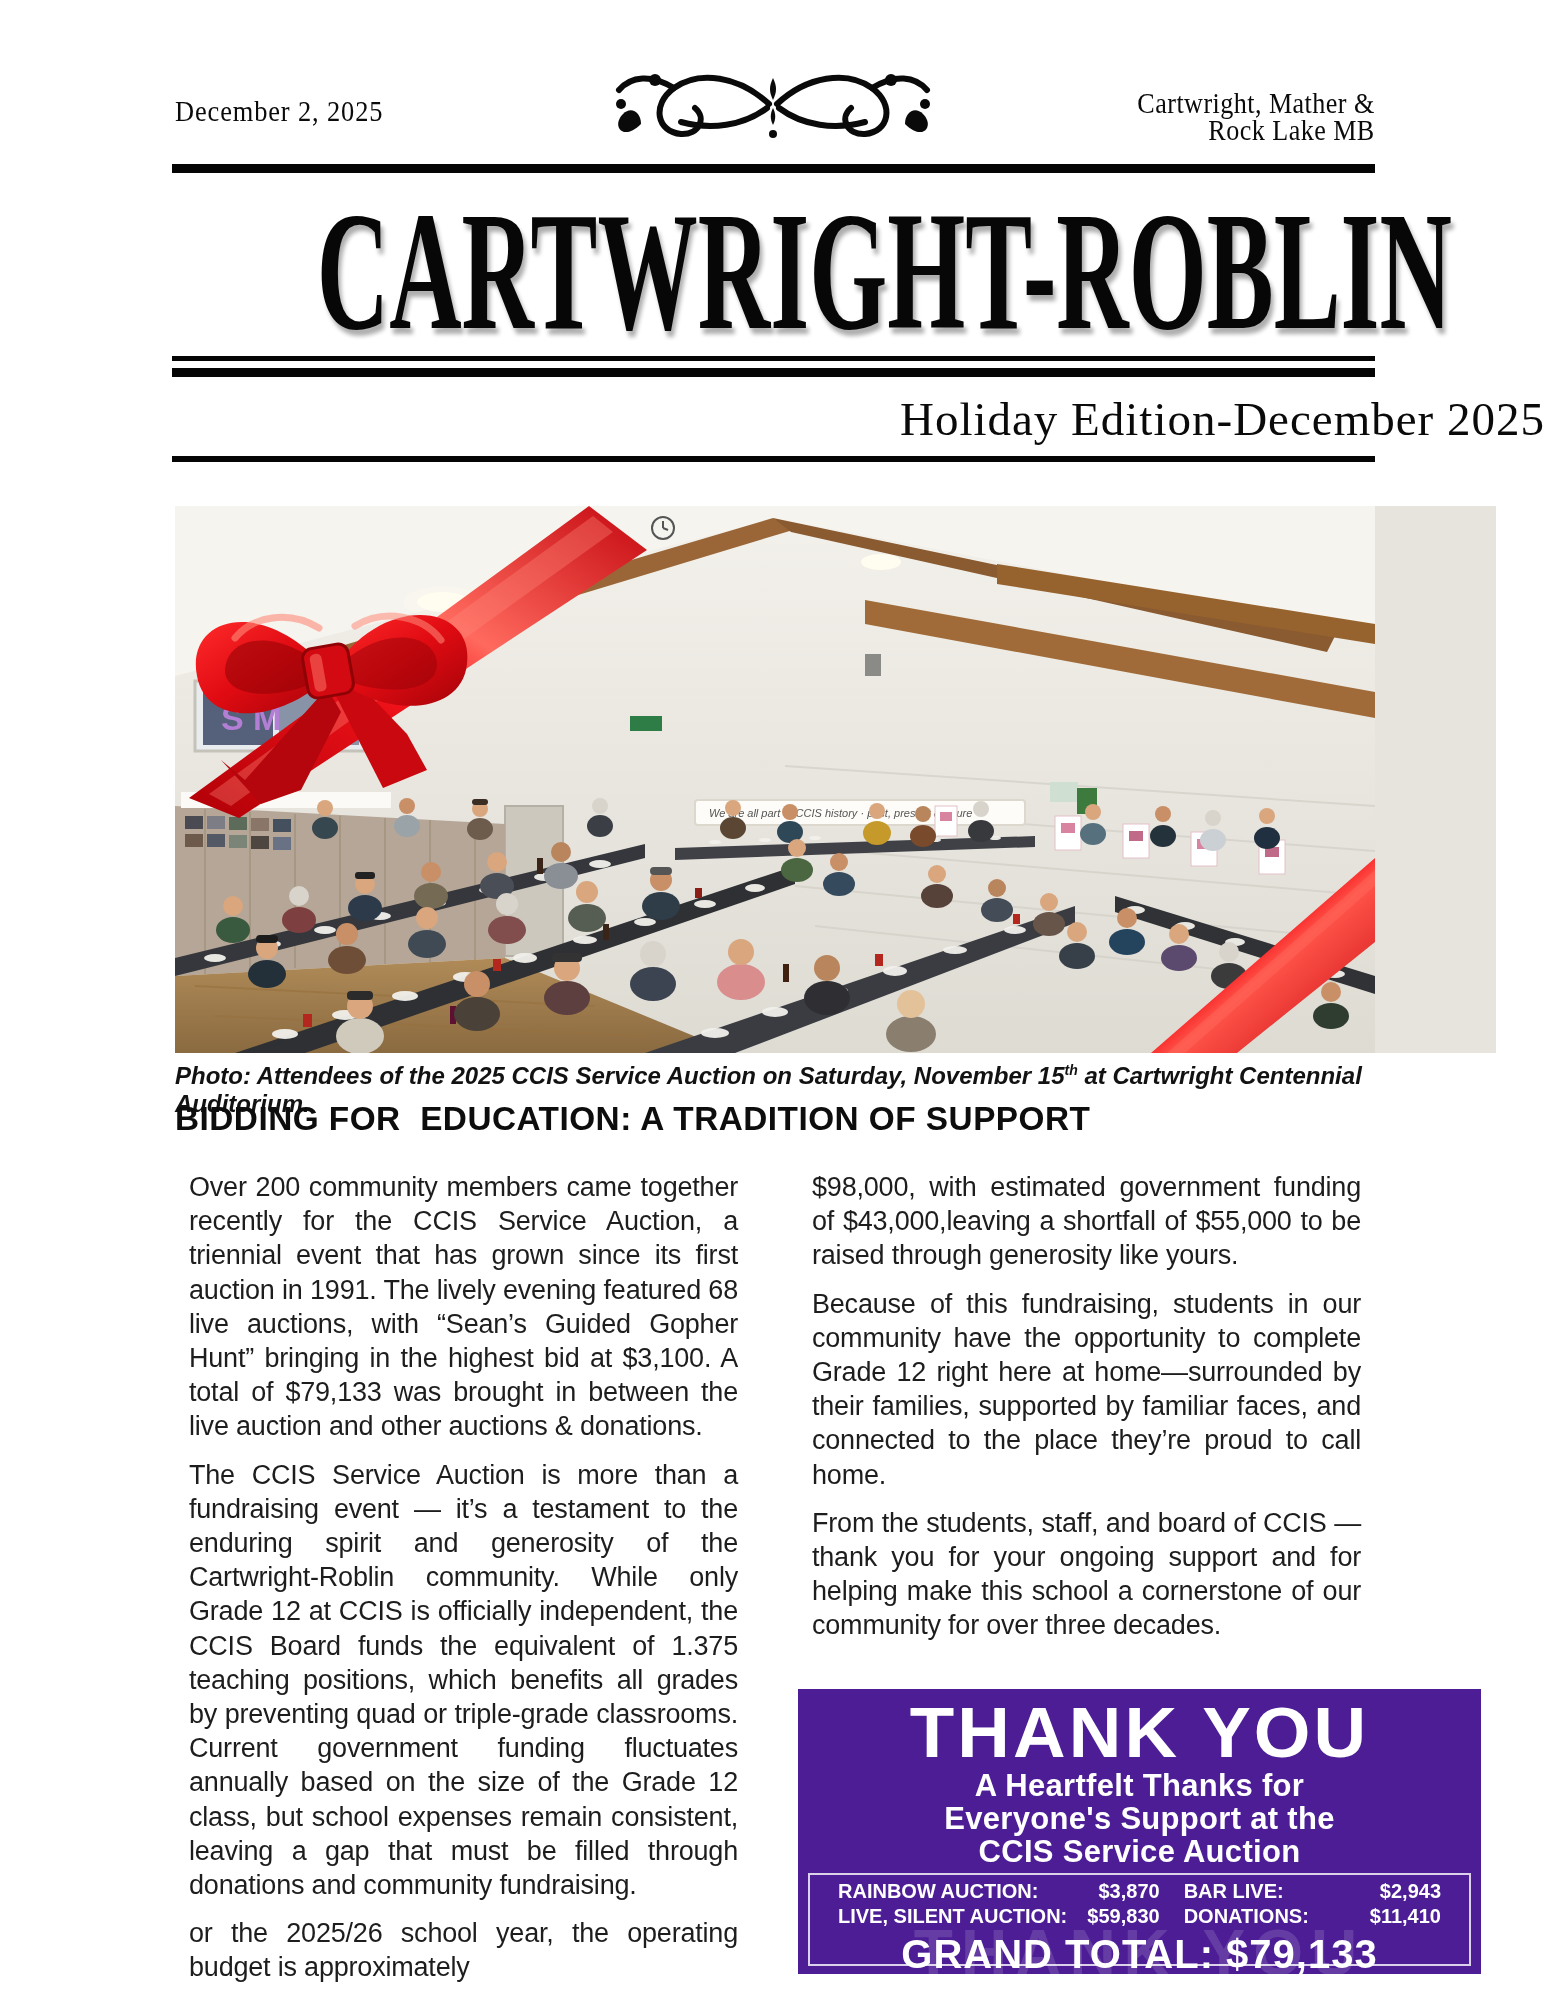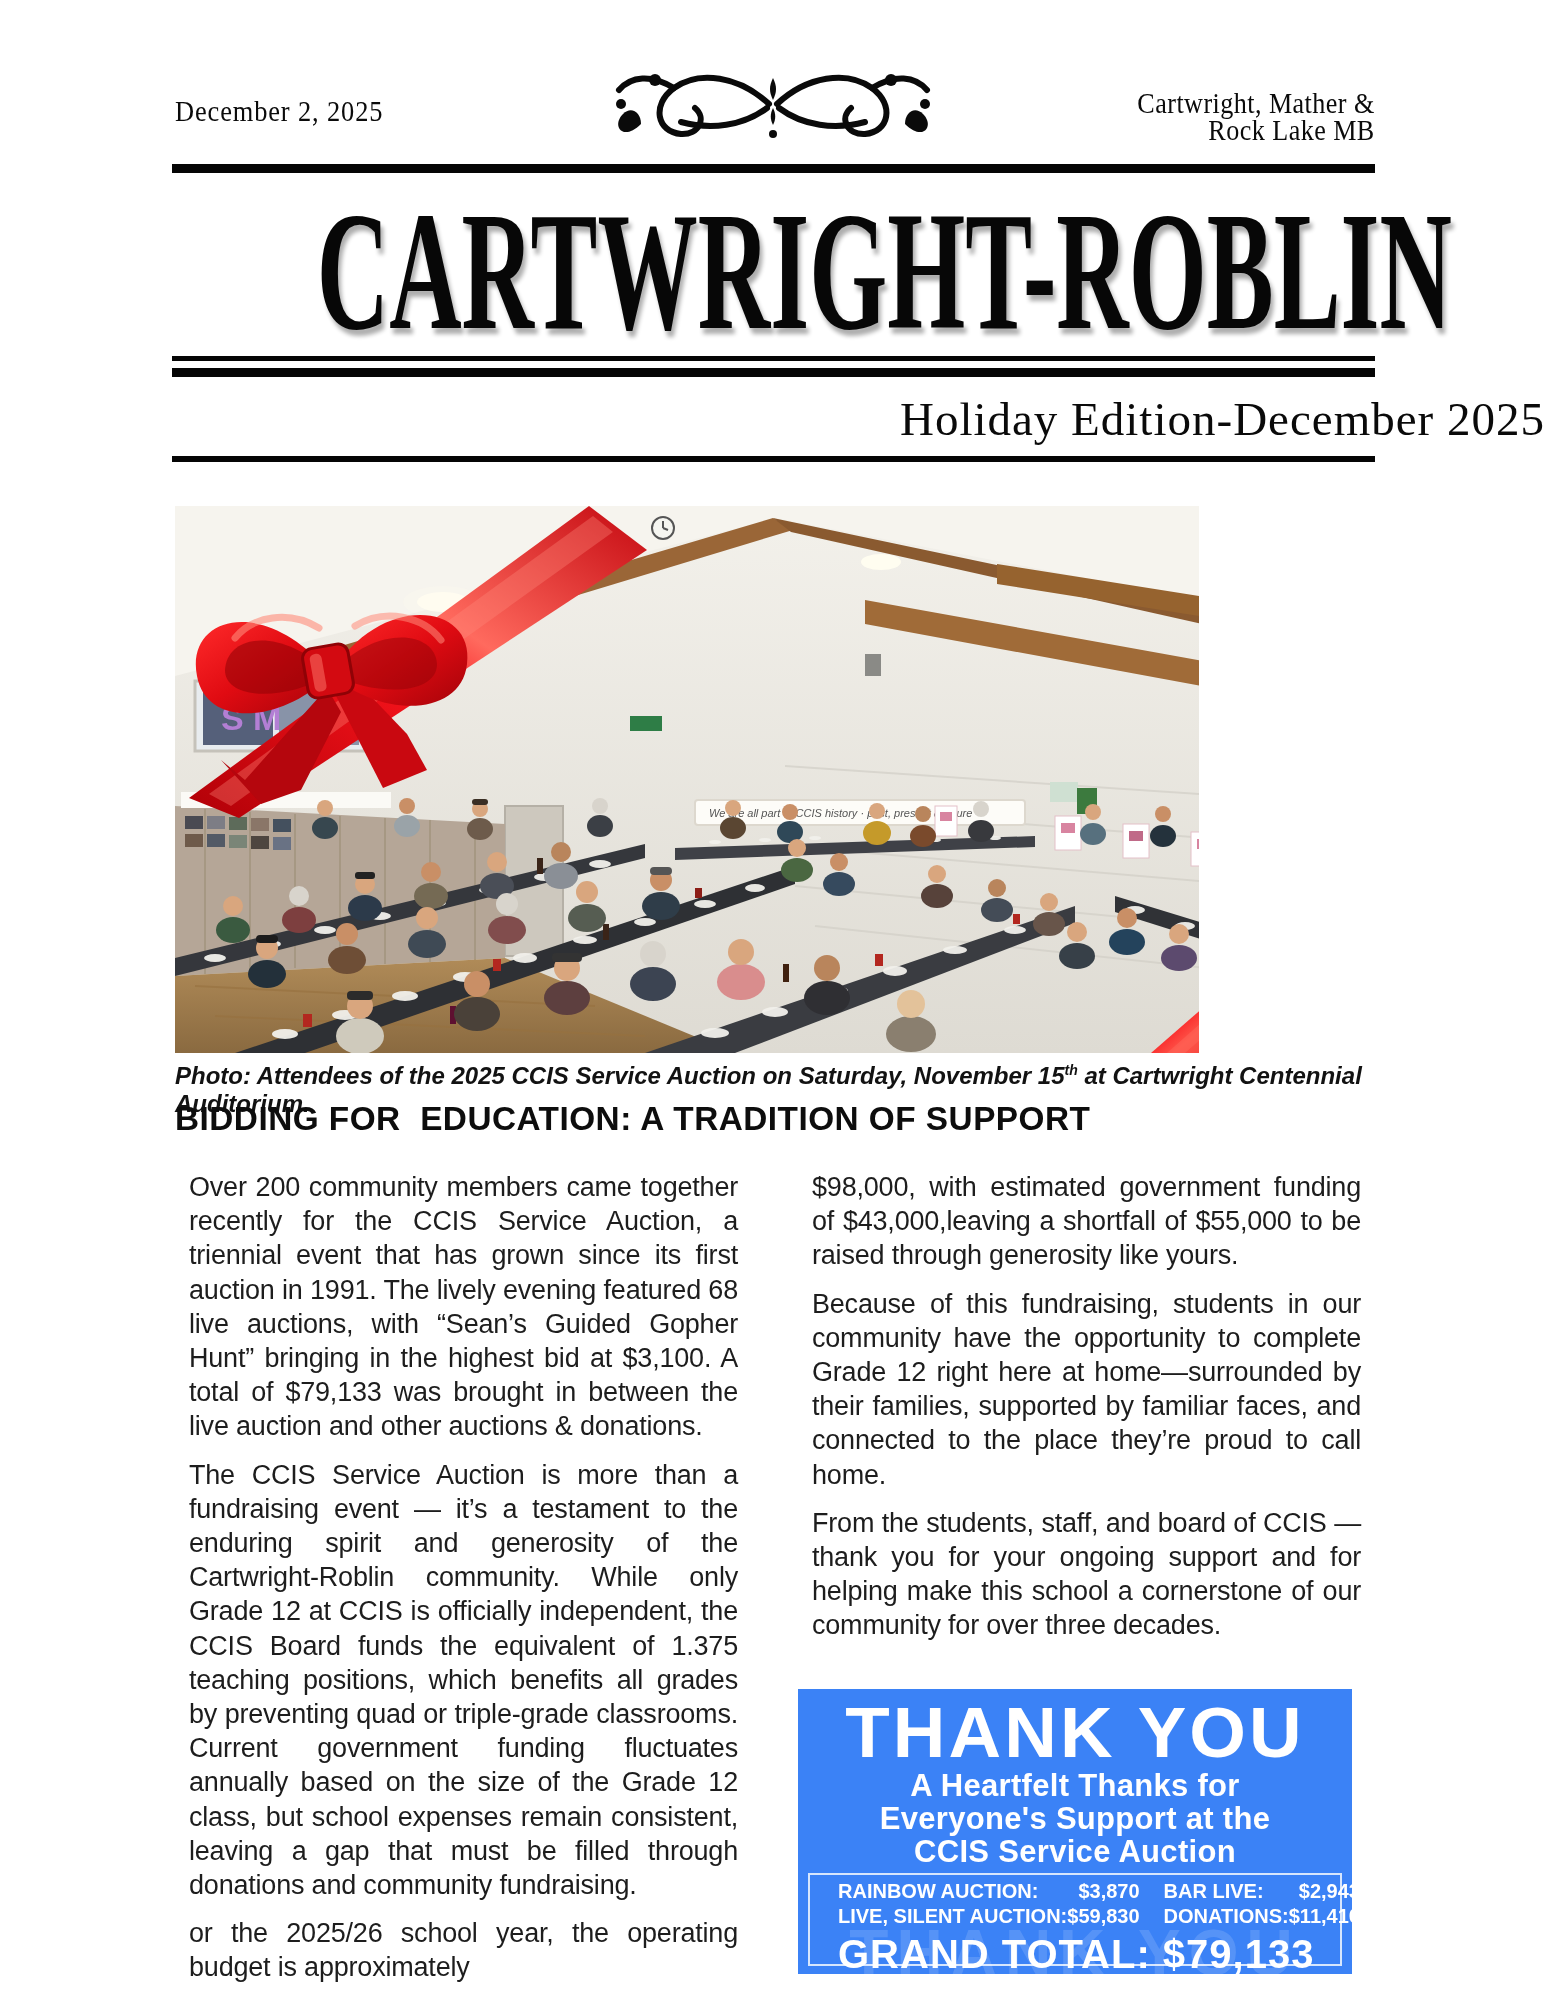--- a/index.html
+++ b/index.html
@@ -23,40 +23,40 @@
 
   
   .masthead{position:absolute;top:186px;left:0;width:1545px;text-align:center;
             font-family:"Liberation Serif",serif;font-weight:bold;font-size:170px;line-height:1;
             transform:scaleX(.59);transform-origin:center;white-space:nowrap;color:#070707;
             text-shadow:5px 6px 6px rgba(0,0,0,.32);}
   .edition{position:absolute;top:392px;left:0;width:1545px;text-align:right;
             font-family:"Liberation Serif",serif;font-size:47px;letter-spacing:1px;color:#0a0a0a;}
 
   
-  .photo-wrap{position:absolute;left:175px;top:506px;width:1024px;height:547px;overflow:hidden;
+  .photo-wrap{position:absolute;left:175px;top:506px;width:1321px;height:547px;overflow:hidden;
               background:#e7e4dd;}
   .bow{position:absolute;left:-6px;top:-8px;}
 
   
   .caption{position:absolute;left:175px;top:1062px;width:1200px;font-size:24px;font-weight:bold;
            font-style:italic;color:#121212;}
   .caption sup{font-size:14px;}
   .headline{position:absolute;left:175px;top:1099px;width:1200px;font-size:34px;font-weight:bold;
             letter-spacing:.5px;color:#0d0d0d;white-space:pre-wrap;transform:scaleX(.98);
             transform-origin:left center;}
 
   
   .cols{position:absolute;left:175px;top:1156px;width:1200px;display:flex;gap:46px;}
   .col{width:577px;}
   .col p{margin:14px;font-size:27px;line-height:34.2px;text-align:justify;color:#1d1d1d;
          letter-spacing:-.2px;}
 
   
-  .tybox{margin-top:46px;width:554px;height:285px;background:#3b82f6;position:relative;
+  .tybox{margin-top:46px;width:683px;height:285px;background:#4c1d95;position:relative;
          overflow:hidden;color:#fff;text-align:center;}
   .tytitle{font-size:70px;font-weight:bold;letter-spacing:3px;line-height:72px;margin-top:8px;
            transform:scaleX(1.04);transform-origin:center;}
   .tysub{font-size:31px;font-weight:bold;line-height:33px;letter-spacing:.3px;}
   .tystats{position:absolute;left:10px;right:10px;top:184px;bottom:8px;
            border:2px solid rgba(255,255,255,.8);padding:4px 28px 0;z-index:1;}
   .statgrid{display:grid;grid-template-columns:1.25fr 1fr;column-gap:24px;}
   .statcell{display:flex;justify-content:space-between;font-size:20px;font-weight:bold;
             line-height:25px;white-space:nowrap;}
   .tytotal{font-size:40px;font-weight:bold;letter-spacing:1px;margin-top:3px;white-space:nowrap;}

